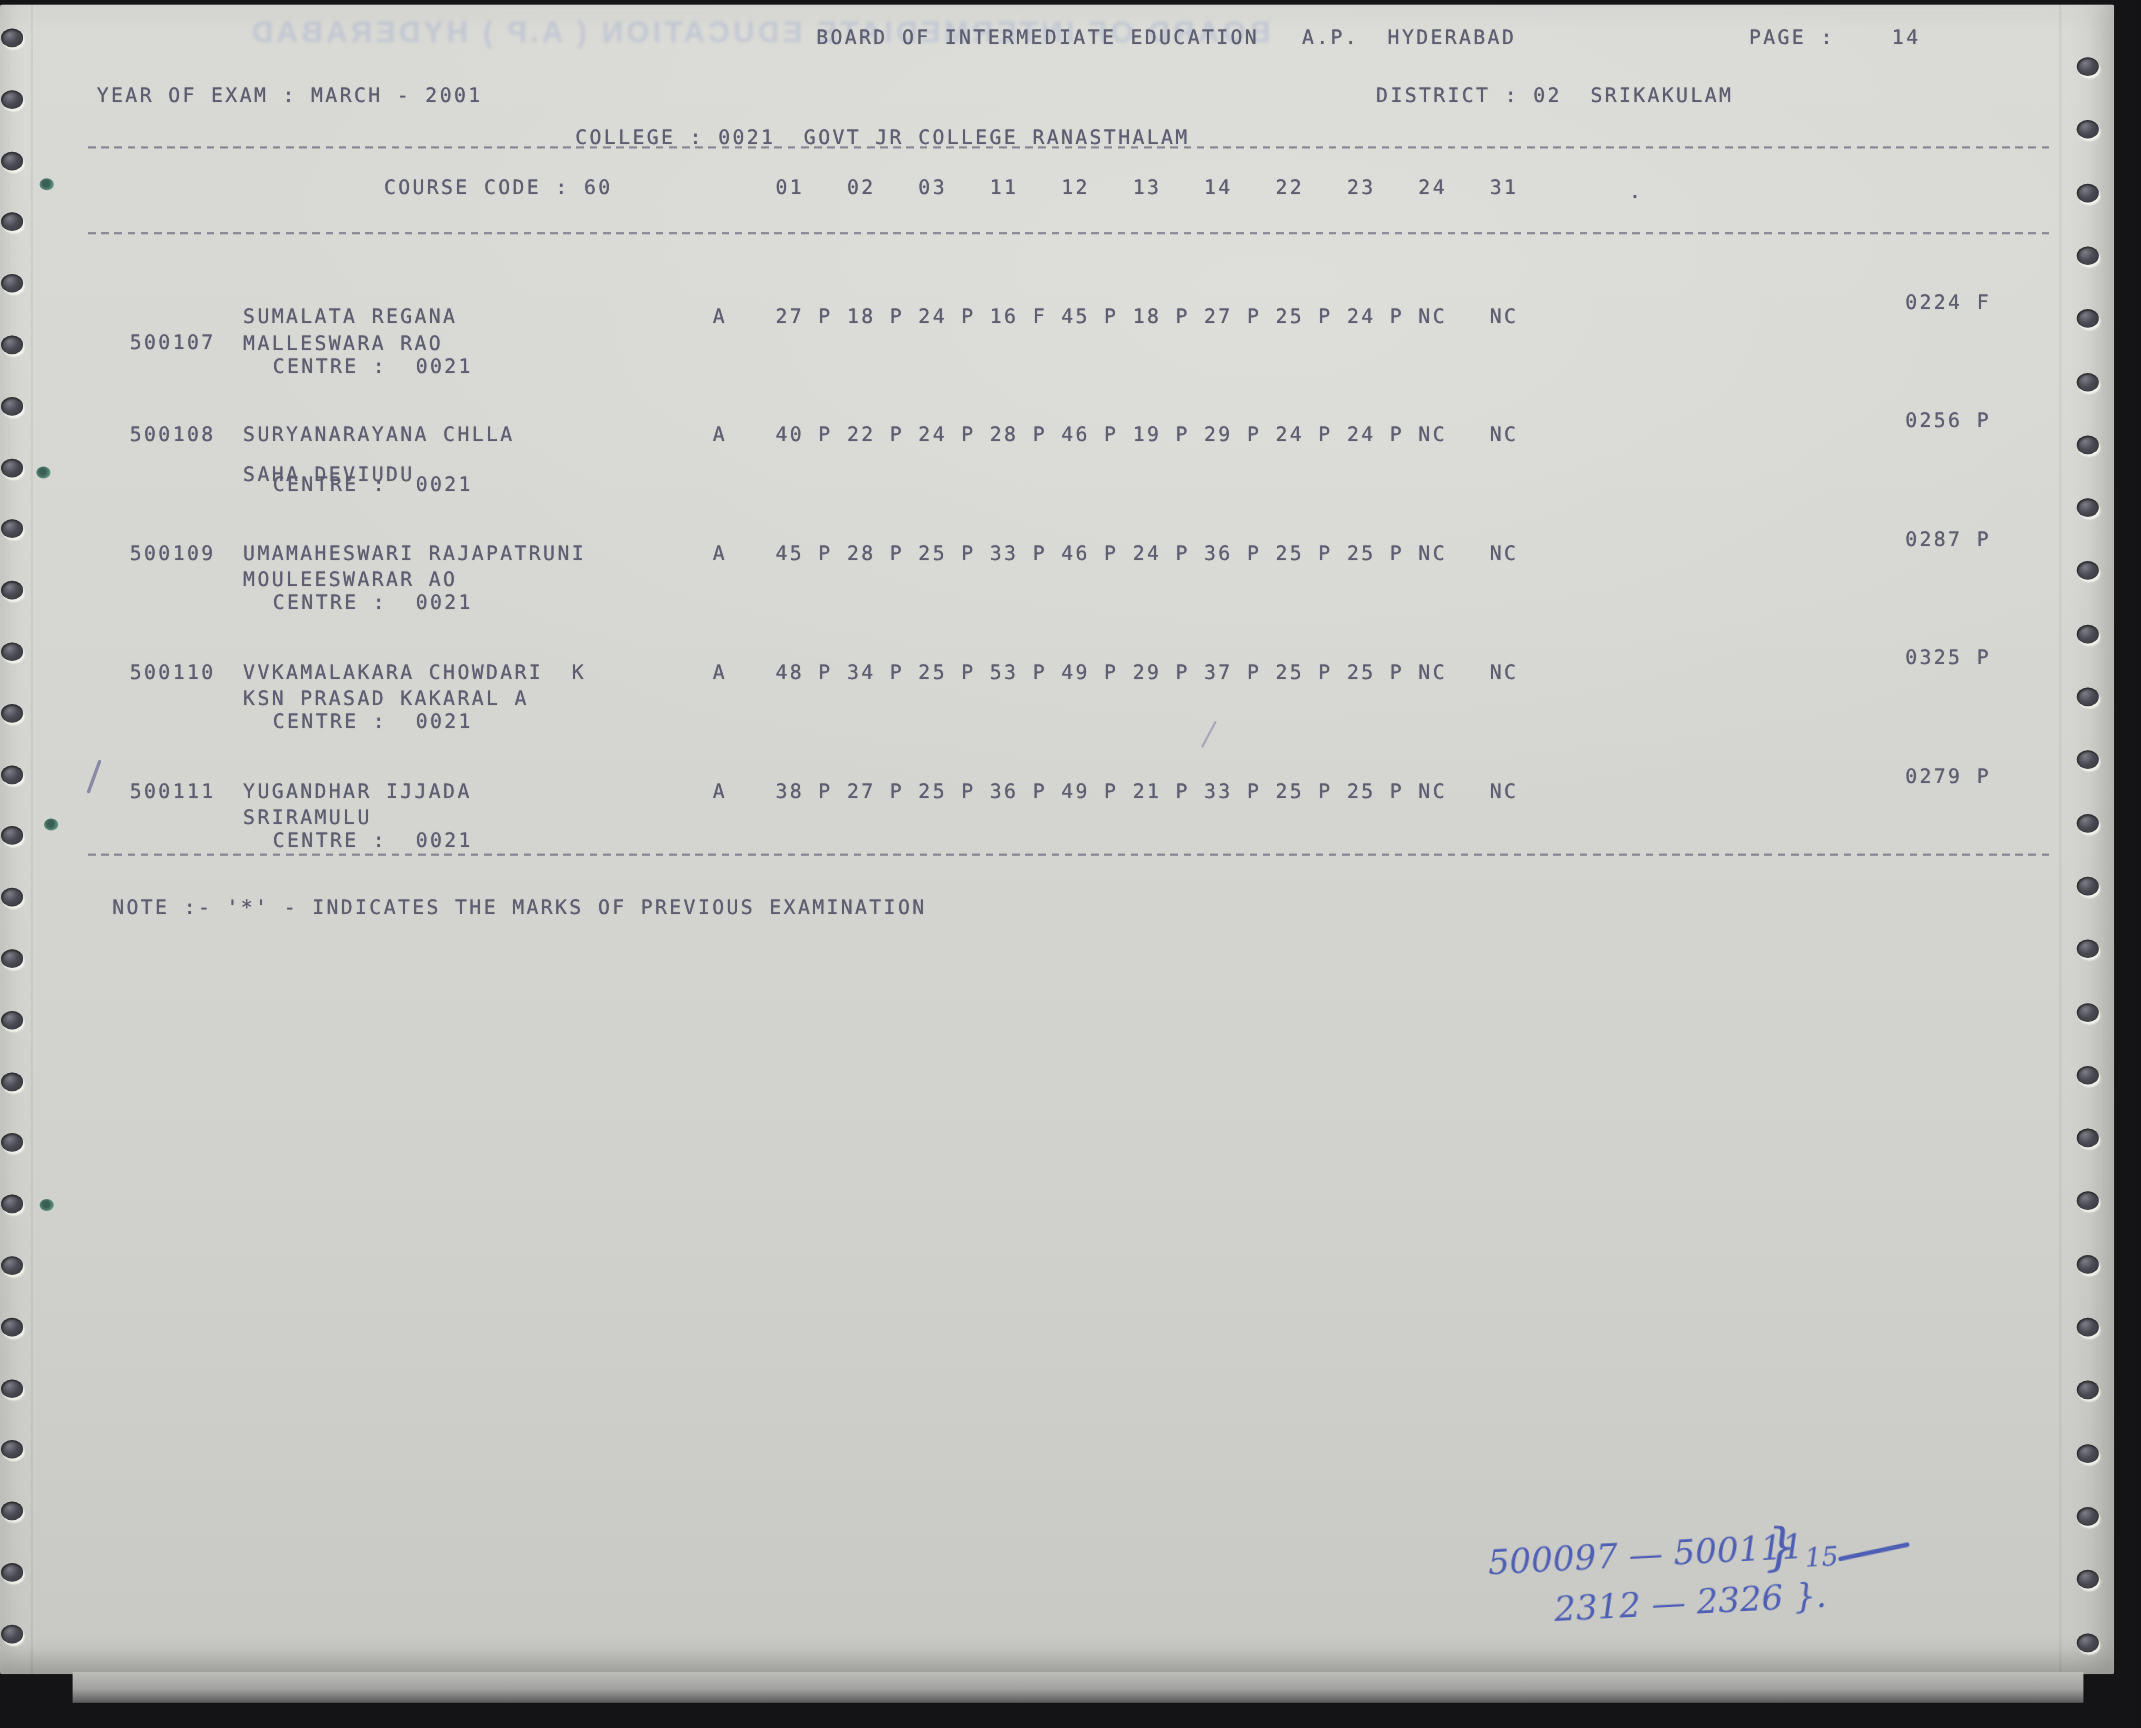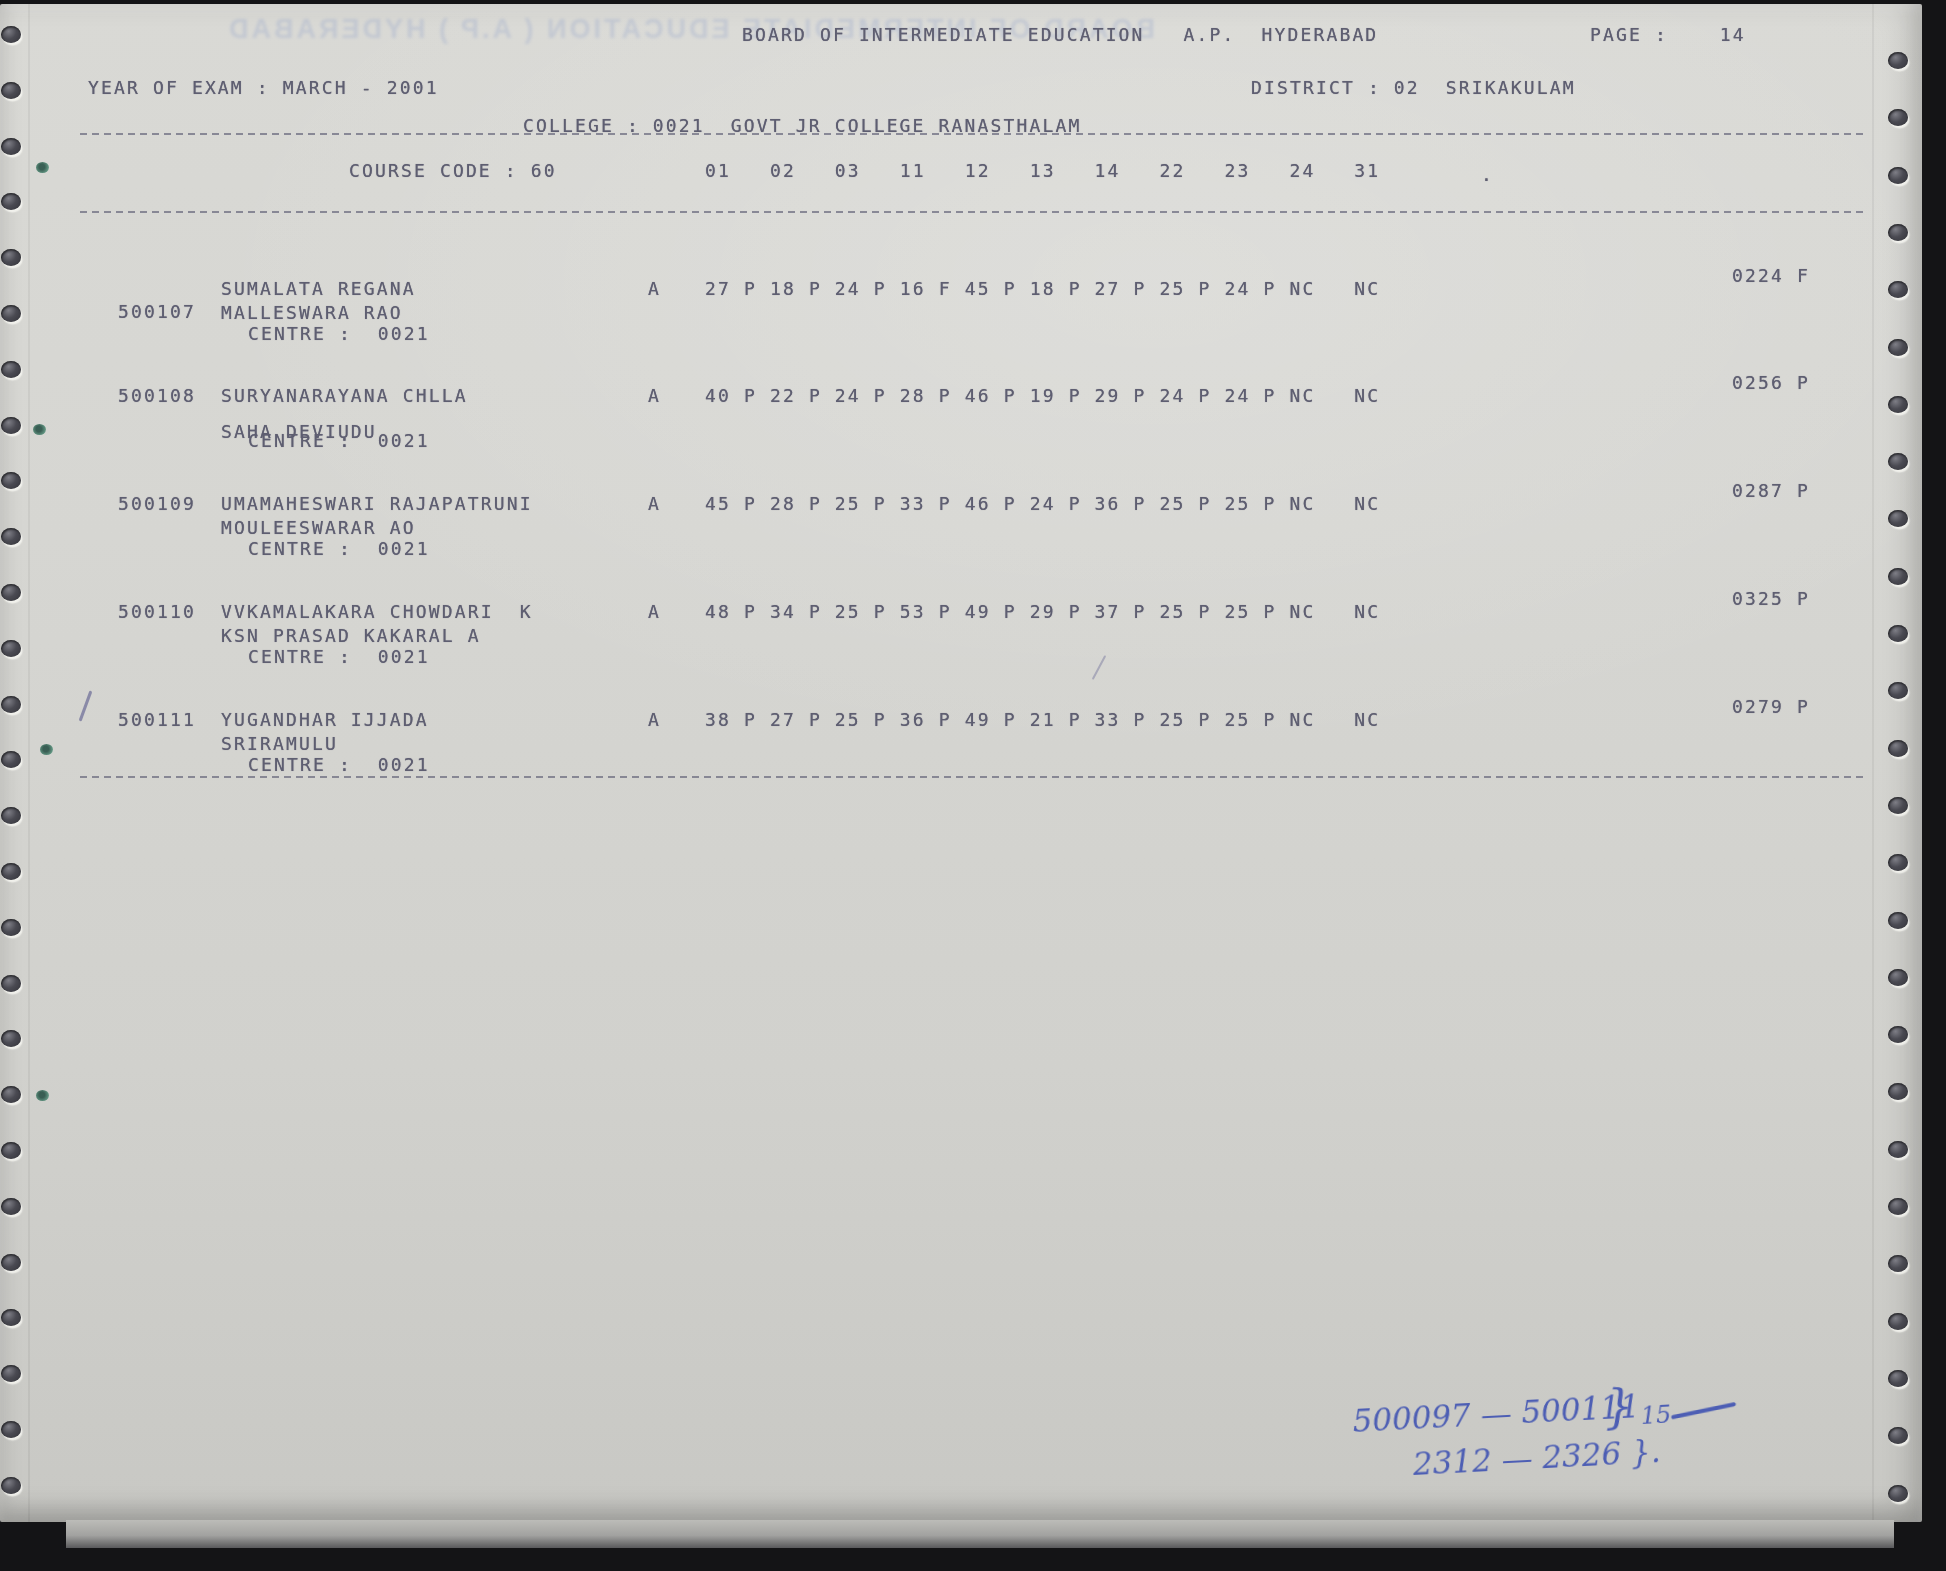--- a/index.html
+++ b/index.html
@@ -174,20 +174,21 @@
       <span class="t" style="left:248px;top:752px;">CENTRE :  0021</span>
       <span class="t" style="left:648px;top:707px;">A</span>
       <span class="t" style="left:705px;top:707px;">38 P 27 P 25 P 36 P 49 P 21 P 33 P 25 P 25 P NC   NC</span>
     </div>
 
     <div class="tick" style="left:84px;top:686px;width:3px;height:32px;background:#6a6a95;opacity:.7;transform:rotate(20deg);"></div>
     <div class="tick" style="left:1098px;top:650px;width:2px;height:27px;background:#8a8aa8;opacity:.6;transform:rotate(28deg);"></div>
 
     <div class="dash" style="left:80px;top:772px;width:1788px;"></div>
 
+    <span class="t" style="left:102px;top:813px;">NOTE :- '*' - INDICATES THE MARKS OF PREVIOUS EXAMINATION</span>
 
     <div class="hw">
       <span class="hw1">500097 — 500111</span>
       <span class="hwBrace">}</span>
       <span class="hwCount">15</span>
       <div class="hwDash"></div>
       <span class="hw2">2312 — 2326 }.</span>
     </div>
 
   </div>

